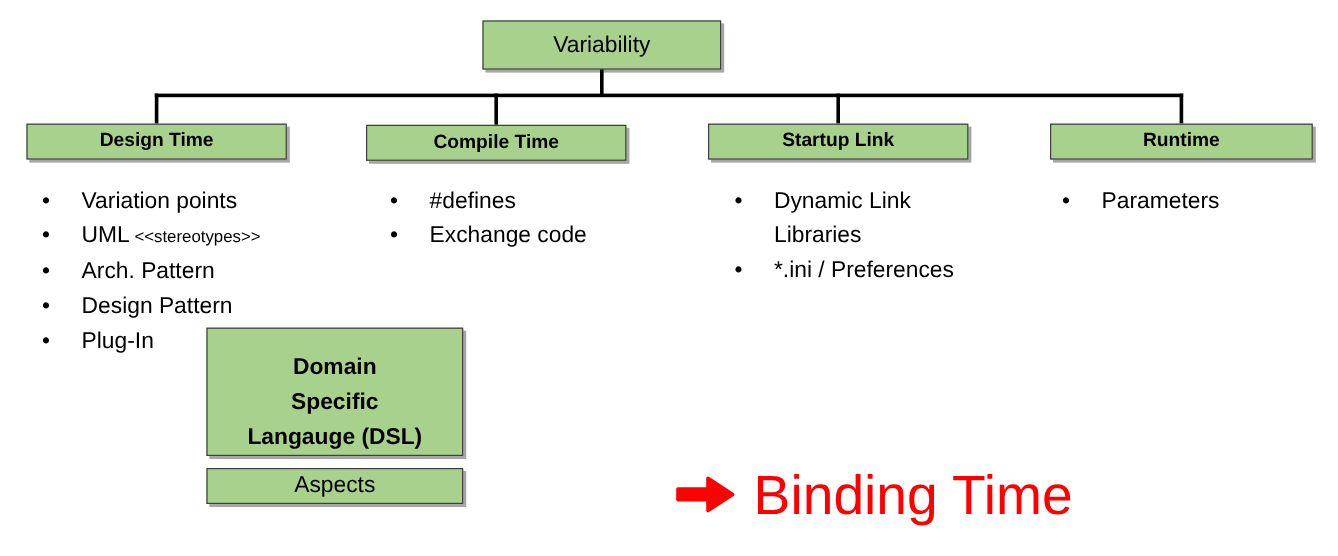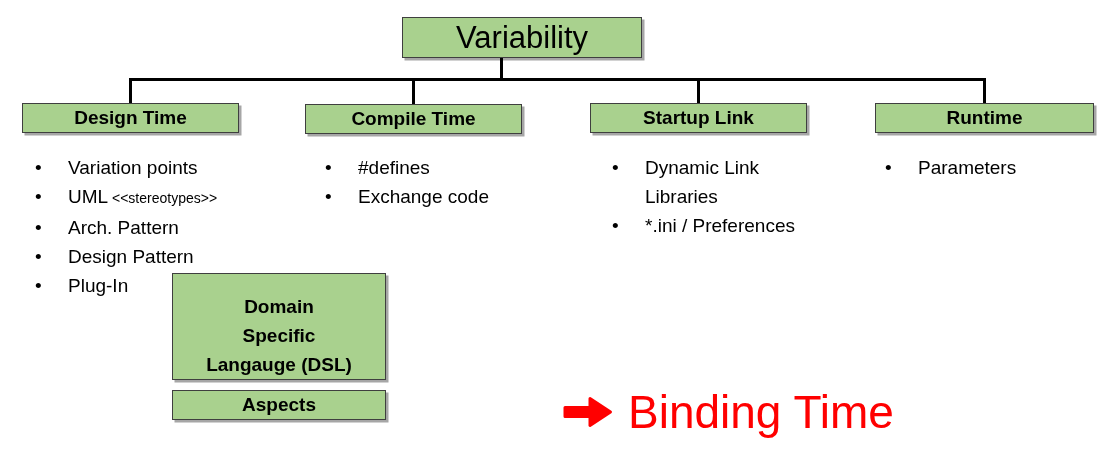--- a/index.html
+++ b/index.html
@@ -14,28 +14,28 @@
   
   .box{
     position:absolute;
     background:var(--box-fill,#a9d18e);
     border:1px solid var(--box-border,#3f3f3f);
     box-shadow:2.5px 2.5px 0 var(--box-shadow,#a6a6a6);
     display:flex;align-items:center;justify-content:center;
     text-align:center;
     box-sizing:border-box;
   }
-  .root-box{left:402px;top:17px;width:240px;height:41px;font-size:31px;font-weight:400;}
-  .col-box{height:30px;font-size:19px;font-weight:700;text-align:right;}
+  .root-box{left:402px;top:17px;width:199px;height:41px;font-size:19px;font-weight:400;}
+  .col-box{height:30px;font-size:16px;font-weight:700;text-align:right;}
   #box-design{left:22px;top:103px;width:217px;}
   #box-compile{left:305px;top:104px;width:217px;}
   #box-startup{left:590px;top:103px;width:217px;}
   #box-runtime{left:875px;top:103px;width:219px;}
   .dsl-box{left:172px;top:273px;width:214px;height:107px;font-size:19px;font-weight:700;line-height:29px;align-items:flex-end;}
-  .aspects-box{left:172px;top:390px;width:214px;height:30px;font-size:19px;font-weight:700;}
+  .aspects-box{left:172px;top:390px;width:214px;height:30px;font-size:19px;font-weight:400;}
   .pre{white-space:pre-line;}
   
   .line{position:absolute;background:var(--connector,#000);}
   #stub-root{left:500px;top:58px;width:3px;height:22px;}
   #hline{left:129px;top:78px;width:857px;height:3px;}
   #drop-1{left:129px;top:78px;width:3px;height:25px;}
   #drop-2{left:412px;top:78px;width:3px;height:26px;}
   #drop-3{left:697px;top:78px;width:3px;height:25px;}
   #drop-4{left:983px;top:78px;width:3px;height:25px;}
   

